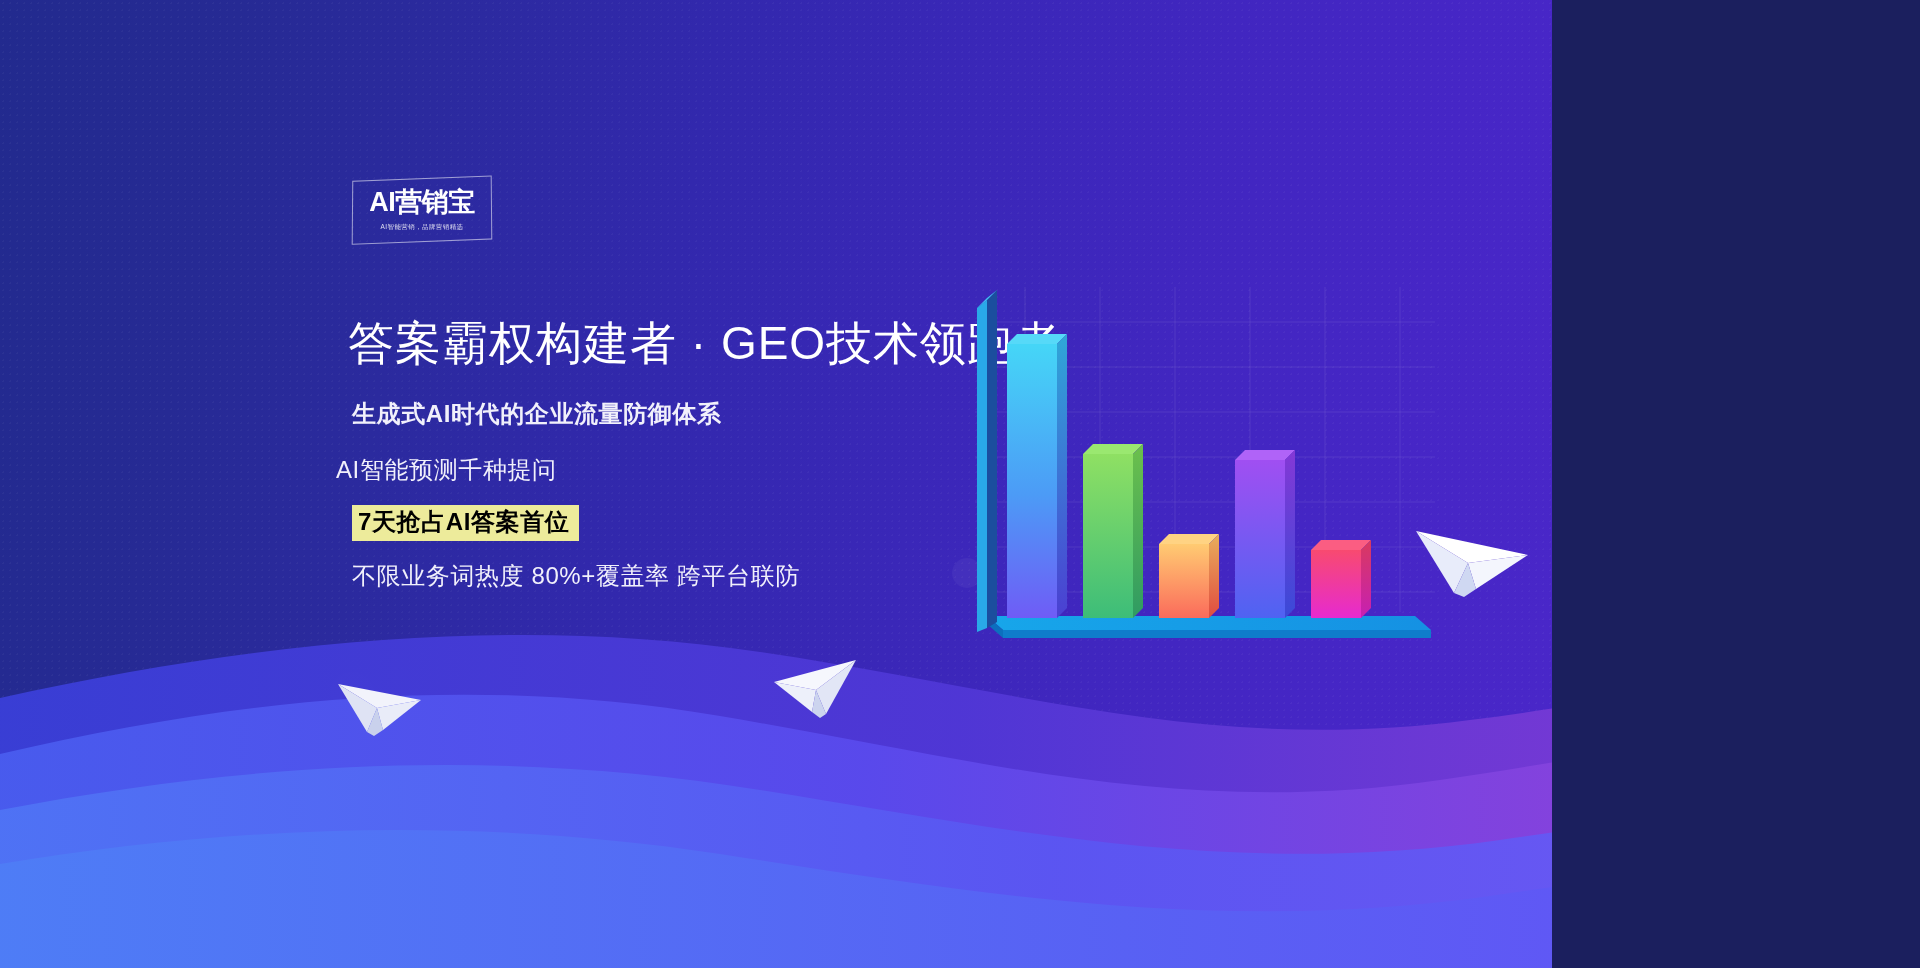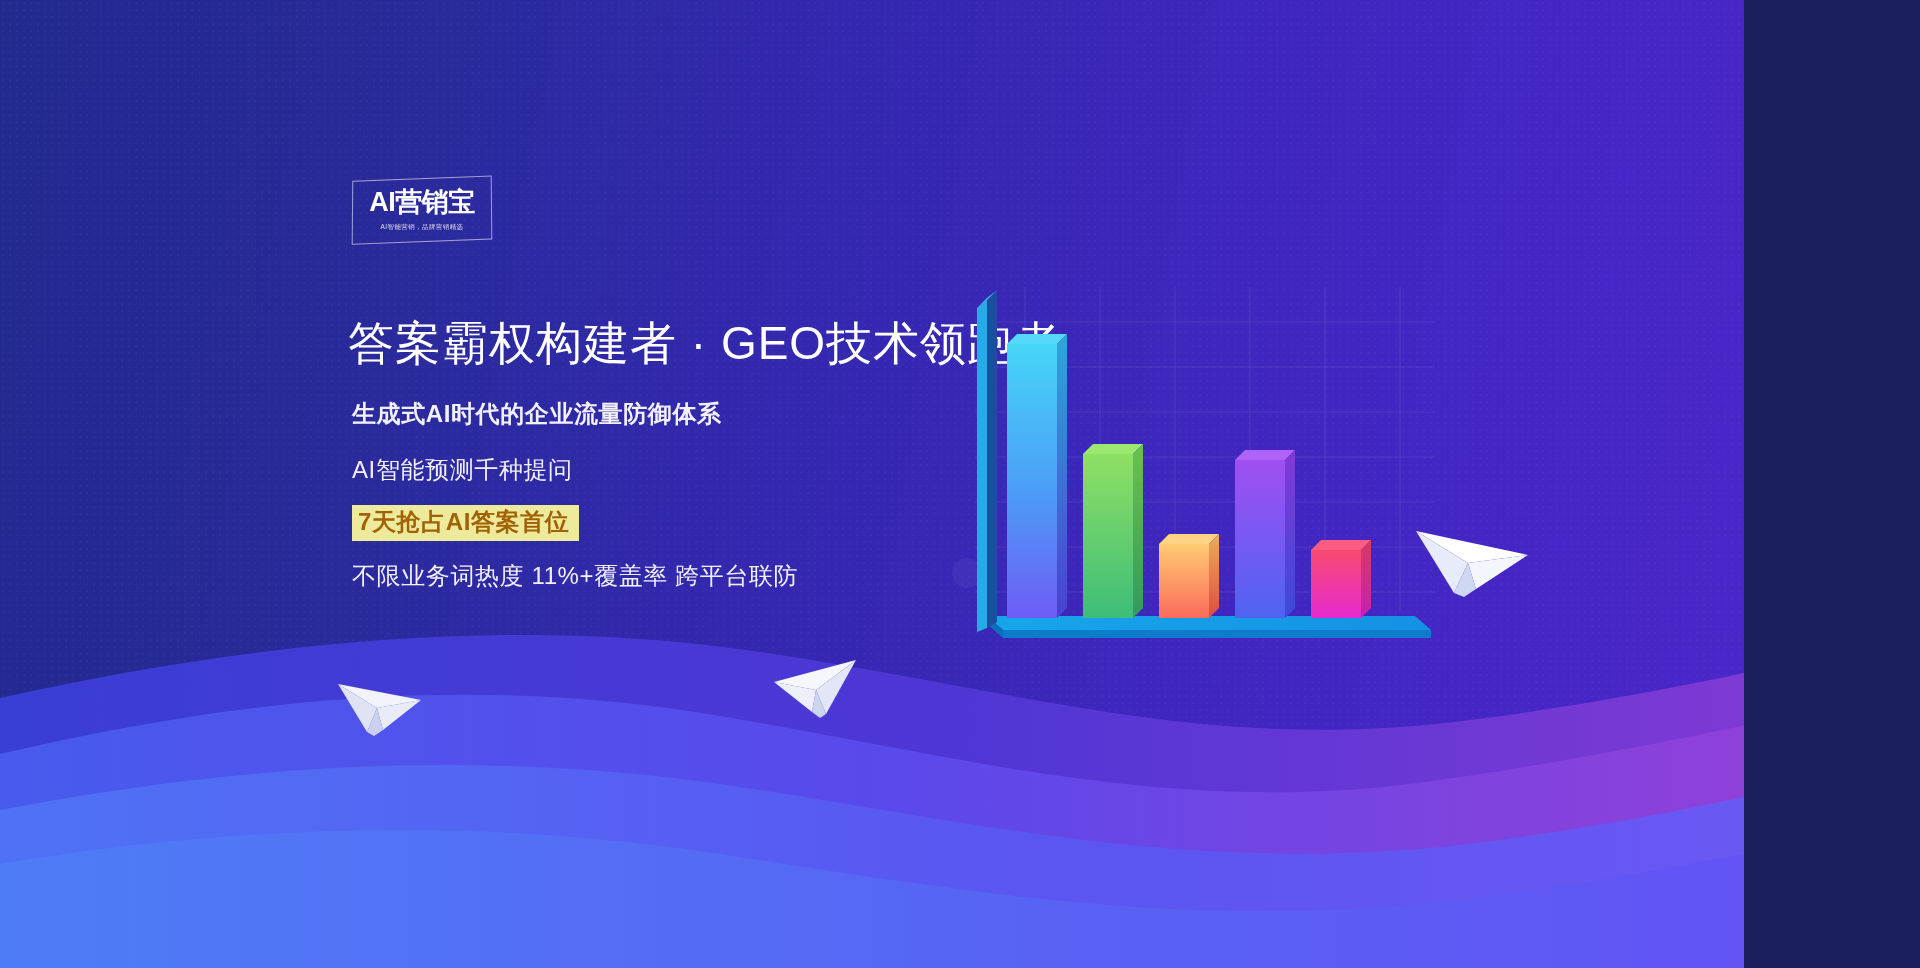--- a/index.html
+++ b/index.html
@@ -6,21 +6,21 @@
     margin: 0;
     padding: 0;
     background: #1b1f5e;
   }
   body {
     font-family: "Liberation Sans", "DejaVu Sans", sans-serif;
   }
 
   .banner {
     position: relative;
-    width: 1744px;
+    width: 1552px;
     height: 968px;
     overflow: hidden;
     background: linear-gradient(100deg,
         #222a8e 0%,
         #262a94 14%,
         #2b2a9e 26%,
         #3228ad 42%,
         #3a27b8 58%,
         #4126c0 72%,
         #4626c6 86%,
@@ -107,32 +107,32 @@
   }
   .subline {
     position: absolute;
     color: #f1f0fb;
     font-size: 24px;
     font-weight: 400;
     letter-spacing: .6px;
     white-space: nowrap;
   }
   .sub1 { left: 352px; top: 398px; font-weight: bold; }
-  .sub2 { left: 352px; top: 454px; }
+  .sub2 { left: 336px; top: 454px; }
   .sub4 { left: 352px; top: 560px; }
 
   .highlight-row {
     position: absolute;
     left: 352px;
     top: 505px;
   }
   .highlight {
     display: inline-block;
     background: #edeb9b;
-    color: #a16207;
+    color: #000000;
     font-size: 24px;
     font-weight: 700;
     padding: 5px 10px 7px 6px;
     letter-spacing: .6px;
     white-space: nowrap;
     line-height: 1;
   }
 
   
   .chart {
@@ -197,21 +197,21 @@
 
   <div class="headline">答案霸权构建者 · GEO技术领跑者</div>
 
   <div class="subline sub1">生成式AI时代的企业流量防御体系</div>
   <div class="subline sub2">AI智能预测千种提问</div>
 
   <div class="highlight-row">
     <span class="highlight">7天抢占AI答案首位</span>
   </div>
 
-  <div class="subline sub4">不限业务词热度 11%+覆盖率 跨平台联防</div>
+  <div class="subline sub4">不限业务词热度 80%+覆盖率 跨平台联防</div>
 
   <svg class="chart" viewBox="0 0 480 380">
     <defs>
 
       <linearGradient id="axisG" x1="0" y1="0" x2="0" y2="1">
         <stop offset="0" stop-color="#2ec3f0"></stop>
         <stop offset="1" stop-color="#1b7ee0"></stop>
       </linearGradient>
 
       <linearGradient id="b1f" x1="0" y1="0" x2="0" y2="1">

